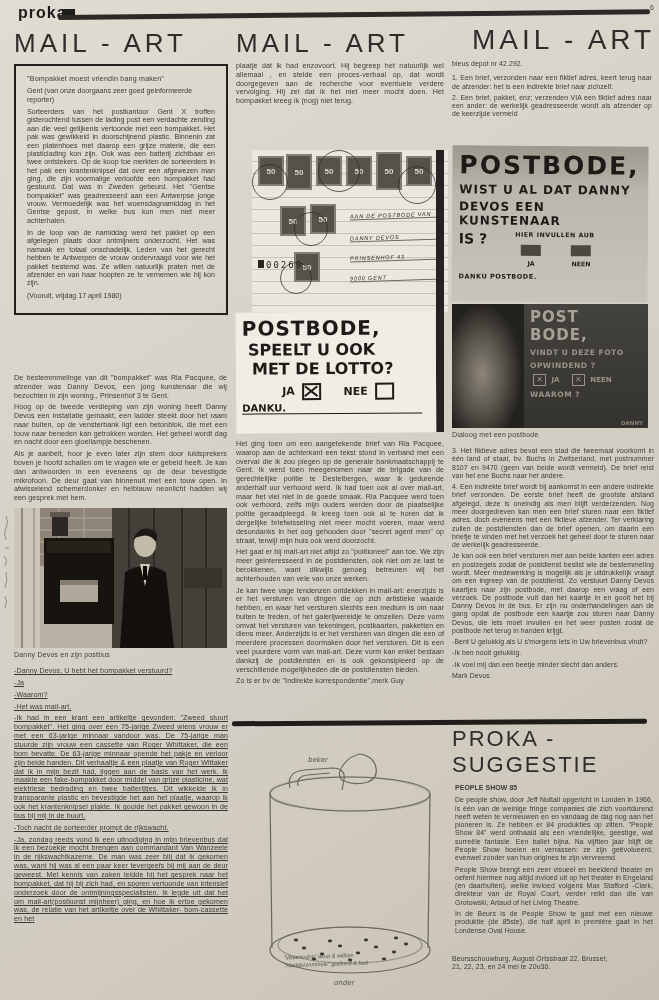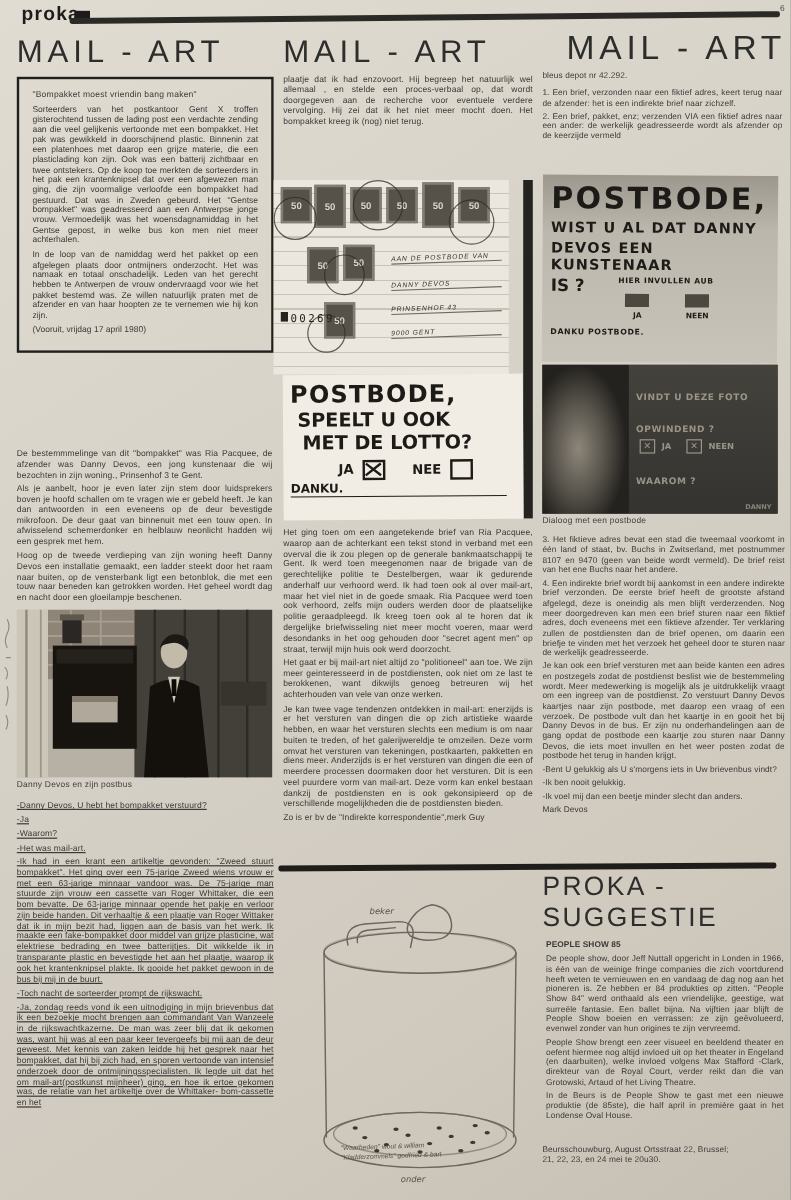--- a/index.html
+++ b/index.html
@@ -32,21 +32,21 @@
   .caption{font-size:7px;color:#3d3d3a;letter-spacing:.2px;}
 
   
   .marker{font-family:"DejaVu Sans",sans-serif;font-weight:bold;color:#1c1b17;}
   .cbx{display:inline-block;width:15px;height:13px;border:2.5px solid #1c1b17;position:relative;
        vertical-align:middle;margin:0 4px;}
   .cbx.x::before,.cbx.x::after{content:"";position:absolute;left:-1px;top:5px;width:16px;height:2.3px;background:#1c1b17;}
   .cbx.x::before{transform:rotate(38deg);} .cbx.x::after{transform:rotate(-38deg);}
 
   
-  .envelope{position:absolute;left:228px;top:150px;width:196px;height:162px;
+  .envelope{position:absolute;left:252px;top:150px;width:196px;height:162px;
             background:repeating-linear-gradient(#ebe7de 0 11px,#c8c3b6 11px 12px);overflow:hidden;}
   .stamp{position:absolute;width:22px;height:26px;background:#56524a;border:2px solid #837e73;
          color:#d9d5ca;font-size:8px;font-weight:bold;display:flex;align-items:center;justify-content:center;}
   .postmark{position:absolute;border:1.5px solid rgba(45,42,38,.75);border-radius:50%;}
   .addr{position:absolute;left:98px;width:92px;font-size:5.6px;font-style:italic;letter-spacing:.8px;
         color:#2f2d29;border-bottom:1px solid #6e695e;transform:rotate(-2deg);white-space:nowrap;}
   .meter{position:absolute;left:6px;top:110px;font-family:"DejaVu Sans Mono",monospace;font-size:9px;
          letter-spacing:2px;color:#26241f;}
   .meter-block{display:inline-block;width:6px;height:8px;background:#26241f;margin-right:2px;}
 
@@ -74,21 +74,21 @@
   .poster3 .boxlbl{font-size:6.3px;font-weight:bold;text-align:center;}
   .poster3 .thanks{font-size:6.5px;font-weight:bold;margin-top:6px;letter-spacing:.5px;}
 
   
   .photo3{position:absolute;left:452px;top:304px;width:196px;height:124px;background:#161513;display:flex;}
   .photo3 .nude{width:72px;height:100%;position:relative;overflow:hidden;
         background:radial-gradient(ellipse 40px 70px at 30px 70px,#8d867a 0%,#57534b 55%,#24221f 100%);}
   .photo3 .pposter{flex:1;background:linear-gradient(180deg,#44423d,#35332f);color:#9a9488;
         padding:4px 6px;font-family:"DejaVu Sans",sans-serif;font-weight:bold;position:relative;}
   .photo3 .p1{font-size:15px;letter-spacing:1px;color:#a8a296;}
-  .photo3 .p2,.photo3 .p4{font-size:7.5px;margin-top:18px;letter-spacing:.5px;}
+  .photo3 .p2,.photo3 .p4{font-size:7.5px;margin-top:4px;letter-spacing:.5px;}
   .photo3 .scbx{display:inline-block;width:11px;height:10px;border:1.3px solid #9a9488;margin:0 3px;
         font-size:8px;line-height:9px;text-align:center;vertical-align:middle;}
   .photo3 .prow{font-size:7px;margin-top:4px;}
   .photo3 .sig{position:absolute;right:5px;bottom:2px;font-size:5.5px;color:#8a8478;}
 
   
   .midrule{position:absolute;left:232px;top:720px;width:415px;height:5px;background:#1e1d1a;
            transform:rotate(-.35deg);border-radius:2px;}
 
   .proka-title{position:absolute;left:452px;top:726px;margin:0;font-size:22px;font-weight:400;
@@ -111,29 +111,30 @@
   <div class="logo-box"></div>
   <div class="masthead-rule"></div>
   <div class="page-number">6</div>
 
   <h1 class="mailart" style="left:14px;top:28px;">MAIL - ART</h1>
   <h1 class="mailart" style="left:236px;top:28px;">MAIL - ART</h1>
   <h1 class="mailart" style="left:472px;top:24px;font-size:28px;">MAIL - ART</h1>
 
   <section class="boxed">
     <p class="clip-title">"Bompakket moest vriendin bang maken"</p>
+    <p class="clip-byline">Gent (van onze doorgaans zeer goed geinformeerde reporter)</p>
     <p>Sorteerders van het postkantoor Gent X troffen gisterochtend tussen de lading post een verdachte zending aan die veel gelijkenis vertoonde met een bompakket. Het pak was gewikkeld in doorschijnend plastic. Binnenin zat een platenhoes met daarop een grijze materie, die een plasticlading kon zijn. Ook was een batterij zichtbaar en twee ontstekers. Op de koop toe merkten de sorteerders in het pak een krantenknipsel dat over een afgewezen man ging, die zijn voormalige verloofde een bompakket had gestuurd. Dat was in Zweden gebeurd. Het "Gentse bompakket" was geadresseerd aan een Antwerpse jonge vrouw. Vermoedelijk was het woensdagnamiddag in het Gentse gepost, in welke bus kon men niet meer achterhalen.</p>
     <p>In de loop van de namiddag werd het pakket op een afgelegen plaats door ontmijners onderzocht. Het was namaak en totaal onschadelijk. Leden van het gerecht hebben te Antwerpen de vrouw ondervraagd voor wie het pakket bestemd was. Ze willen natuurlijk praten met de afzender en van haar hoopten ze te vernemen wie hij kon zijn.</p>
     <p>(Vooruit, vrijdag 17 april 1980)</p>
   </section>
 
   <section class="col bodytxt" style="left:14px;top:374px;width:213px;">
     <p>De bestemmmelinge van dit "bompakket" was Ria Pacquee, de afzender was Danny Devos, een jong kunstenaar die wij bezochten in zijn woning., Prinsenhof 3 te Gent.</p>
+    <p>Hoog op de tweede verdieping van zijn woning heeft Danny Devos een installatie gemaakt, een ladder steekt door het raam naar buiten, op de vensterbank ligt een betonblok, die met een touw naar beneden kan getrokken worden. Het geheel wordt dag en nacht door een gloeilampje beschenen.</p>
     <p>Als je aanbelt, hoor je even later zijn stem door luidsprekers boven je hoofd schallen om te vragen wie er gebeld heeft. Je kan dan antwoorden in een eveneens op de deur bevestigde mikrofoon. De deur gaat van binnenuit met een touw open. In afwisselend schemerdonker en helblauw neonlicht hadden wij een gesprek met hem.</p>
-    <p>Hoog op de tweede verdieping van zijn woning heeft Danny Devos een installatie gemaakt, een ladder steekt door het raam naar buiten, op de vensterbank ligt een betonblok, die met een touw naar beneden kan getrokken worden. Het geheel wordt dag en nacht door een gloeilampje beschenen.</p>
   </section>
 
   <svg class="abs" style="left:14px;top:508px;" width="213" height="140" viewBox="0 0 213 140">
     <rect width="213" height="140" fill="#b7b1a5"></rect>
     <rect x="0" y="0" width="26" height="140" fill="#ccc6b9"></rect>
     <line x1="8" y1="0" x2="8" y2="140" stroke="#8f897c" stroke-width="2"></line>
     <line x1="20" y1="0" x2="20" y2="140" stroke="#9d9689" stroke-width="1.5"></line>
 
     <rect x="26" y="0" width="72" height="58" fill="#8e8578"></rect>
     <g stroke="#a79e8f" stroke-width="1.5">
@@ -292,20 +293,21 @@
                <div class="boxlbl">NEEN</div></div>
         </div>
       </div>
     </div>
     <div class="thanks">DANKU POSTBODE.</div>
   </div>
 
   <div class="photo3">
     <div class="nude"></div>
     <div class="pposter">
+      <div class="p1">POST BODE,</div>
       <div class="p2">VINDT U DEZE FOTO</div>
       <div class="p2">OPWINDEND ?</div>
       <div class="prow">
         <span class="scbx">✕</span>
         <span>JA</span>
         <span class="scbx" style="margin-left:10px;">✕</span>
         <span>NEEN</span>
       </div>
       <div class="p4">WAAROM ?</div>
       <div class="sig">DANNY</div>

